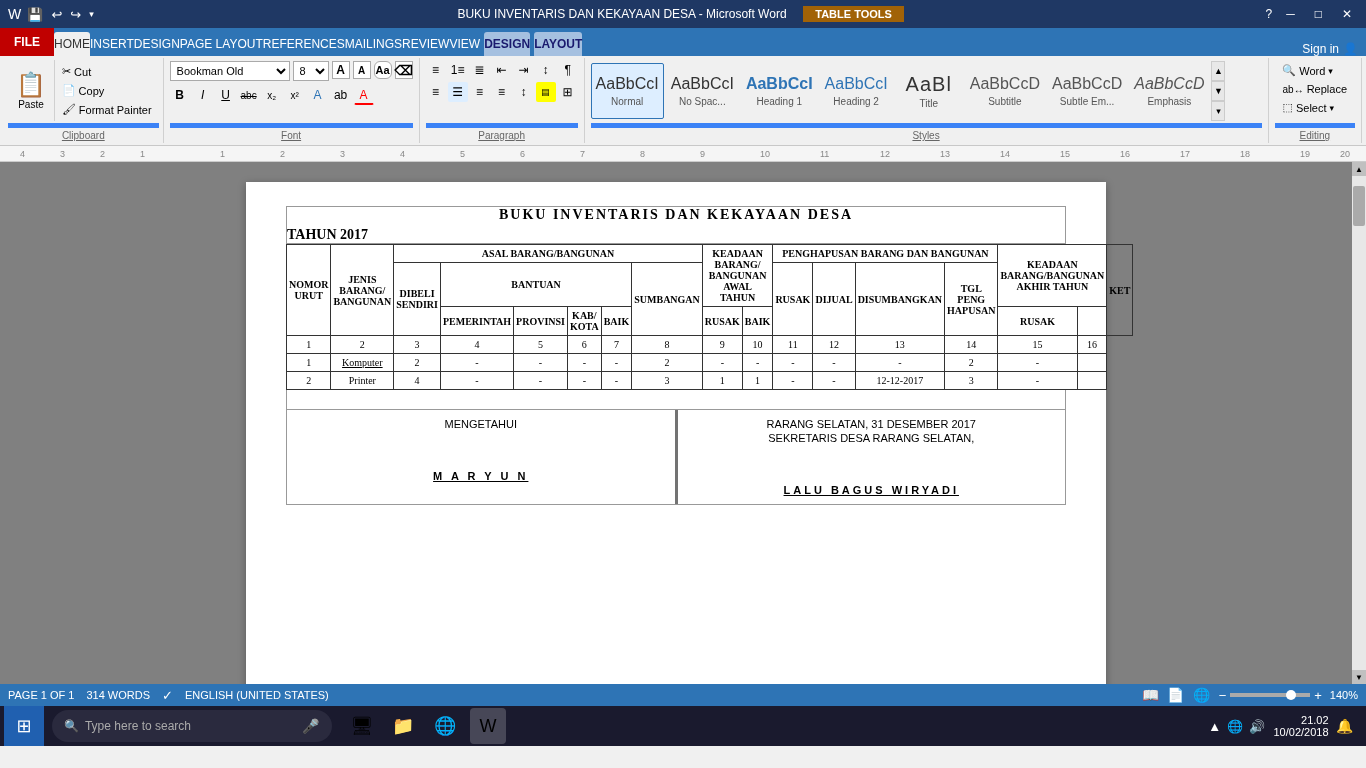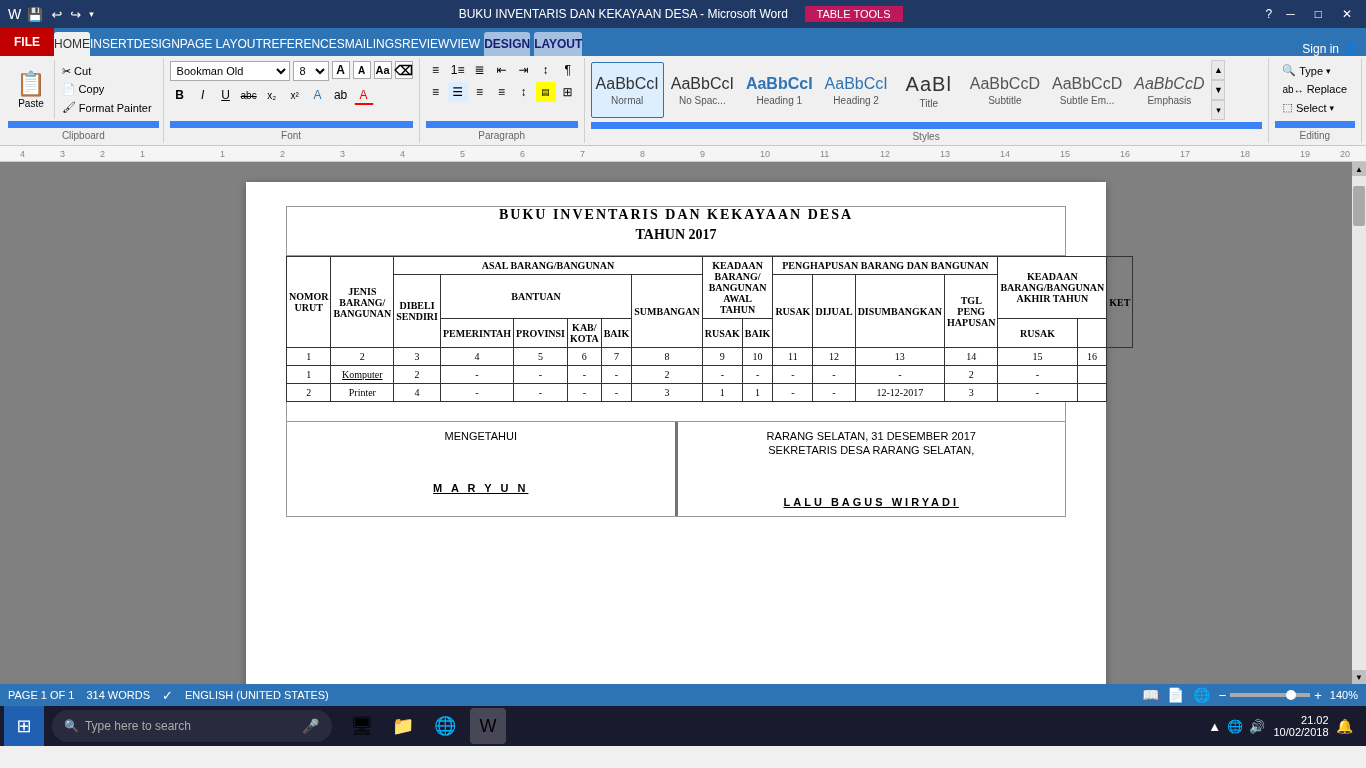--- a/index.html
+++ b/index.html
@@ -73,21 +73,21 @@
       align-items: stretch;
     }
     .ribbon-group {
       display: flex;
       flex-direction: column;
       align-items: stretch;
       border-right: 1px solid #d0d0d0;
       padding: 2px 6px;
       min-width: 60px;
     }
-    .ribbon-group-label { text-align: center; font-size: 10px; color: #666; padding-top: 2px; border-top: 7px solid #3b82f6; margin-top: 2px; }
+    .ribbon-group-label { text-align: center; font-size: 10px; color: #666; padding-top: 2px; border-top: 5px solid #3b82f6; margin-top: 2px; text-decoration: underline; }
     .ribbon-btn-small { display: flex; align-items: center; gap: 3px; cursor: pointer; font-size: 11px; padding: 1px 3px; border-radius: 2px; white-space: nowrap; }
     .font-row { display: flex; align-items: flex-start; gap: 3px; margin: 1px 0; }
     .font-select { font-size: 11px; height: 20px; border: 1px solid #aaa; padding: 0 2px; min-width: 120px; background: white; }
     .font-size-select { font-size: 11px; height: 20px; border: 1px solid #aaa; padding: 0 2px; width: 36px; background: white; }
     .font-btn { width: 18px; height: 18px; border: 1px solid #aaa; background: white; display: flex; align-items: center; justify-content: center; cursor: pointer; font-size: 12px; font-weight: bold; }
     .style-btn { display: flex; flex-direction: column; align-items: center; justify-content: center; min-width: 68px; height: 56px; border: 1px solid transparent; cursor: pointer; padding: 4px; border-radius: 2px; }
     .style-btn.active { border-color: #2e74b5; background: #ddeeff; }
     .style-preview { font-size: 18px; line-height: 1.2; }
     .style-label { font-size: 10px; color: #555; margin-top: 2px; }
 
@@ -100,21 +100,21 @@
     .page {
       background: white;
       width: 860px;
       min-height: 600px;
       padding: 24px 40px;
       box-shadow: 0 2px 8px rgba(0,0,0,0.3);
     }
 
     
     .doc-title { text-align: center; font-size: 14px; font-weight: bold; letter-spacing: 2px; font-family: 'Times New Roman', serif; margin-bottom: 4px; }
-    .doc-subtitle { text-align: center; font-size: 14px; font-weight: bold; font-family: 'Times New Roman', serif; margin-bottom: 12px; }
+    .doc-subtitle { text-align: left; font-size: 14px; font-weight: bold; font-family: 'Times New Roman', serif; margin-bottom: 0; }
 
     
     .inv-table { width: 100%; border-collapse: collapse; font-size: 10px; font-family: 'Times New Roman', serif; }
     .inv-table td, .inv-table th { border: 1px solid #333; text-align: center; vertical-align: middle; padding: 3px 2px; }
     .inv-table .header-row th { font-weight: bold; font-size: 10px; }
     .sig-left { flex: 1; text-align: center; padding: 8px; }
     .sig-right { flex: 1; text-align: center; padding: 8px; border-left: 3px solid #737373; }
     .sig-title { font-size: 11px; margin-bottom: 2px; }
     .sig-name { font-size: 11px; font-weight: bold; margin-top: 40px; text-decoration: underline; letter-spacing: 3px; }
 
@@ -182,21 +182,21 @@
   <div class="title-bar-left">
     <span style="font-size:14px;">W</span>
     <span class="qa-icon">💾</span>
     <span class="qa-icon">↩</span>
     <span class="qa-icon">↪</span>
     <span class="qa-icon" style="font-size:9px;">▾</span>
   </div>
   <div class="title-bar-center">
     <span>BUKU INVENTARIS DAN KEKAYAAN DESA - Microsoft Word</span>
     &nbsp;&nbsp;&nbsp;
-    <span style="background:#be185d; padding:2px 12px; font-size:11px; color:white;">TABLE TOOLS</span>
+    <span style="background:#a16207; padding:2px 12px; font-size:11px; color:white;font-weight:bold;">TABLE TOOLS</span>
   </div>
   <div class="title-bar-right">
     <span>?</span>
     <span style="padding:0 6px;">─</span>
     <span style="padding:0 6px;">□</span>
     <span style="padding:0 6px;">✕</span>
   </div>
 </div>
 
 <div class="ribbon-tabs">
@@ -249,21 +249,21 @@
     <div style="flex:1; display:flex; flex-direction:column; gap:2px;">
       <div class="font-row">
         <select class="font-select">
           <option>Bookman Old</option>
         </select>
         <select class="font-size-select">
           <option>8</option>
         </select>
         <span class="font-btn">A</span>
         <span class="font-btn" style="font-size:10px;">A</span>
-        <span class="font-btn" style="font-size:11px;">Aa</span>
+        <span class="font-btn" style="font-size:11px;border-radius:6px;">Aa</span>
         <span class="font-btn" style="font-size:13px;">⌫</span>
       </div>
       <div class="font-row">
         <span class="fmt-btn bold">B</span>
         <span class="fmt-btn italic">I</span>
         <span class="fmt-btn underline">U</span>
         <span class="fmt-btn" style="font-size:10px; text-decoration:line-through;">abc</span>
         <span class="fmt-btn" style="font-size:10px;">x₂</span>
         <span class="fmt-btn" style="font-size:10px;">x²</span>
         <span class="fmt-btn" style="color:#2e74b5;">A</span>
@@ -340,21 +340,21 @@
         </div>
       </div>
       <div class="ribbon-group-label">Styles</div>
     </div>
   </div>
 
   <div class="ribbon-group" style="min-width:80px;">
     <div class="editing-group" style="flex:1;">
       <div class="edit-btn">
         <span>🔍</span>
-        <span>Type</span>
+        <span>Word</span>
         <span class="dropdown-arrow">▾</span>
       </div>
       <div class="edit-btn">
         <span style="font-size:10px;">ab↔</span>
         <span>Replace</span>
       </div>
       <div class="edit-btn">
         <span>⬚</span>
         <span>Select</span>
         <span class="dropdown-arrow">▾</span>

